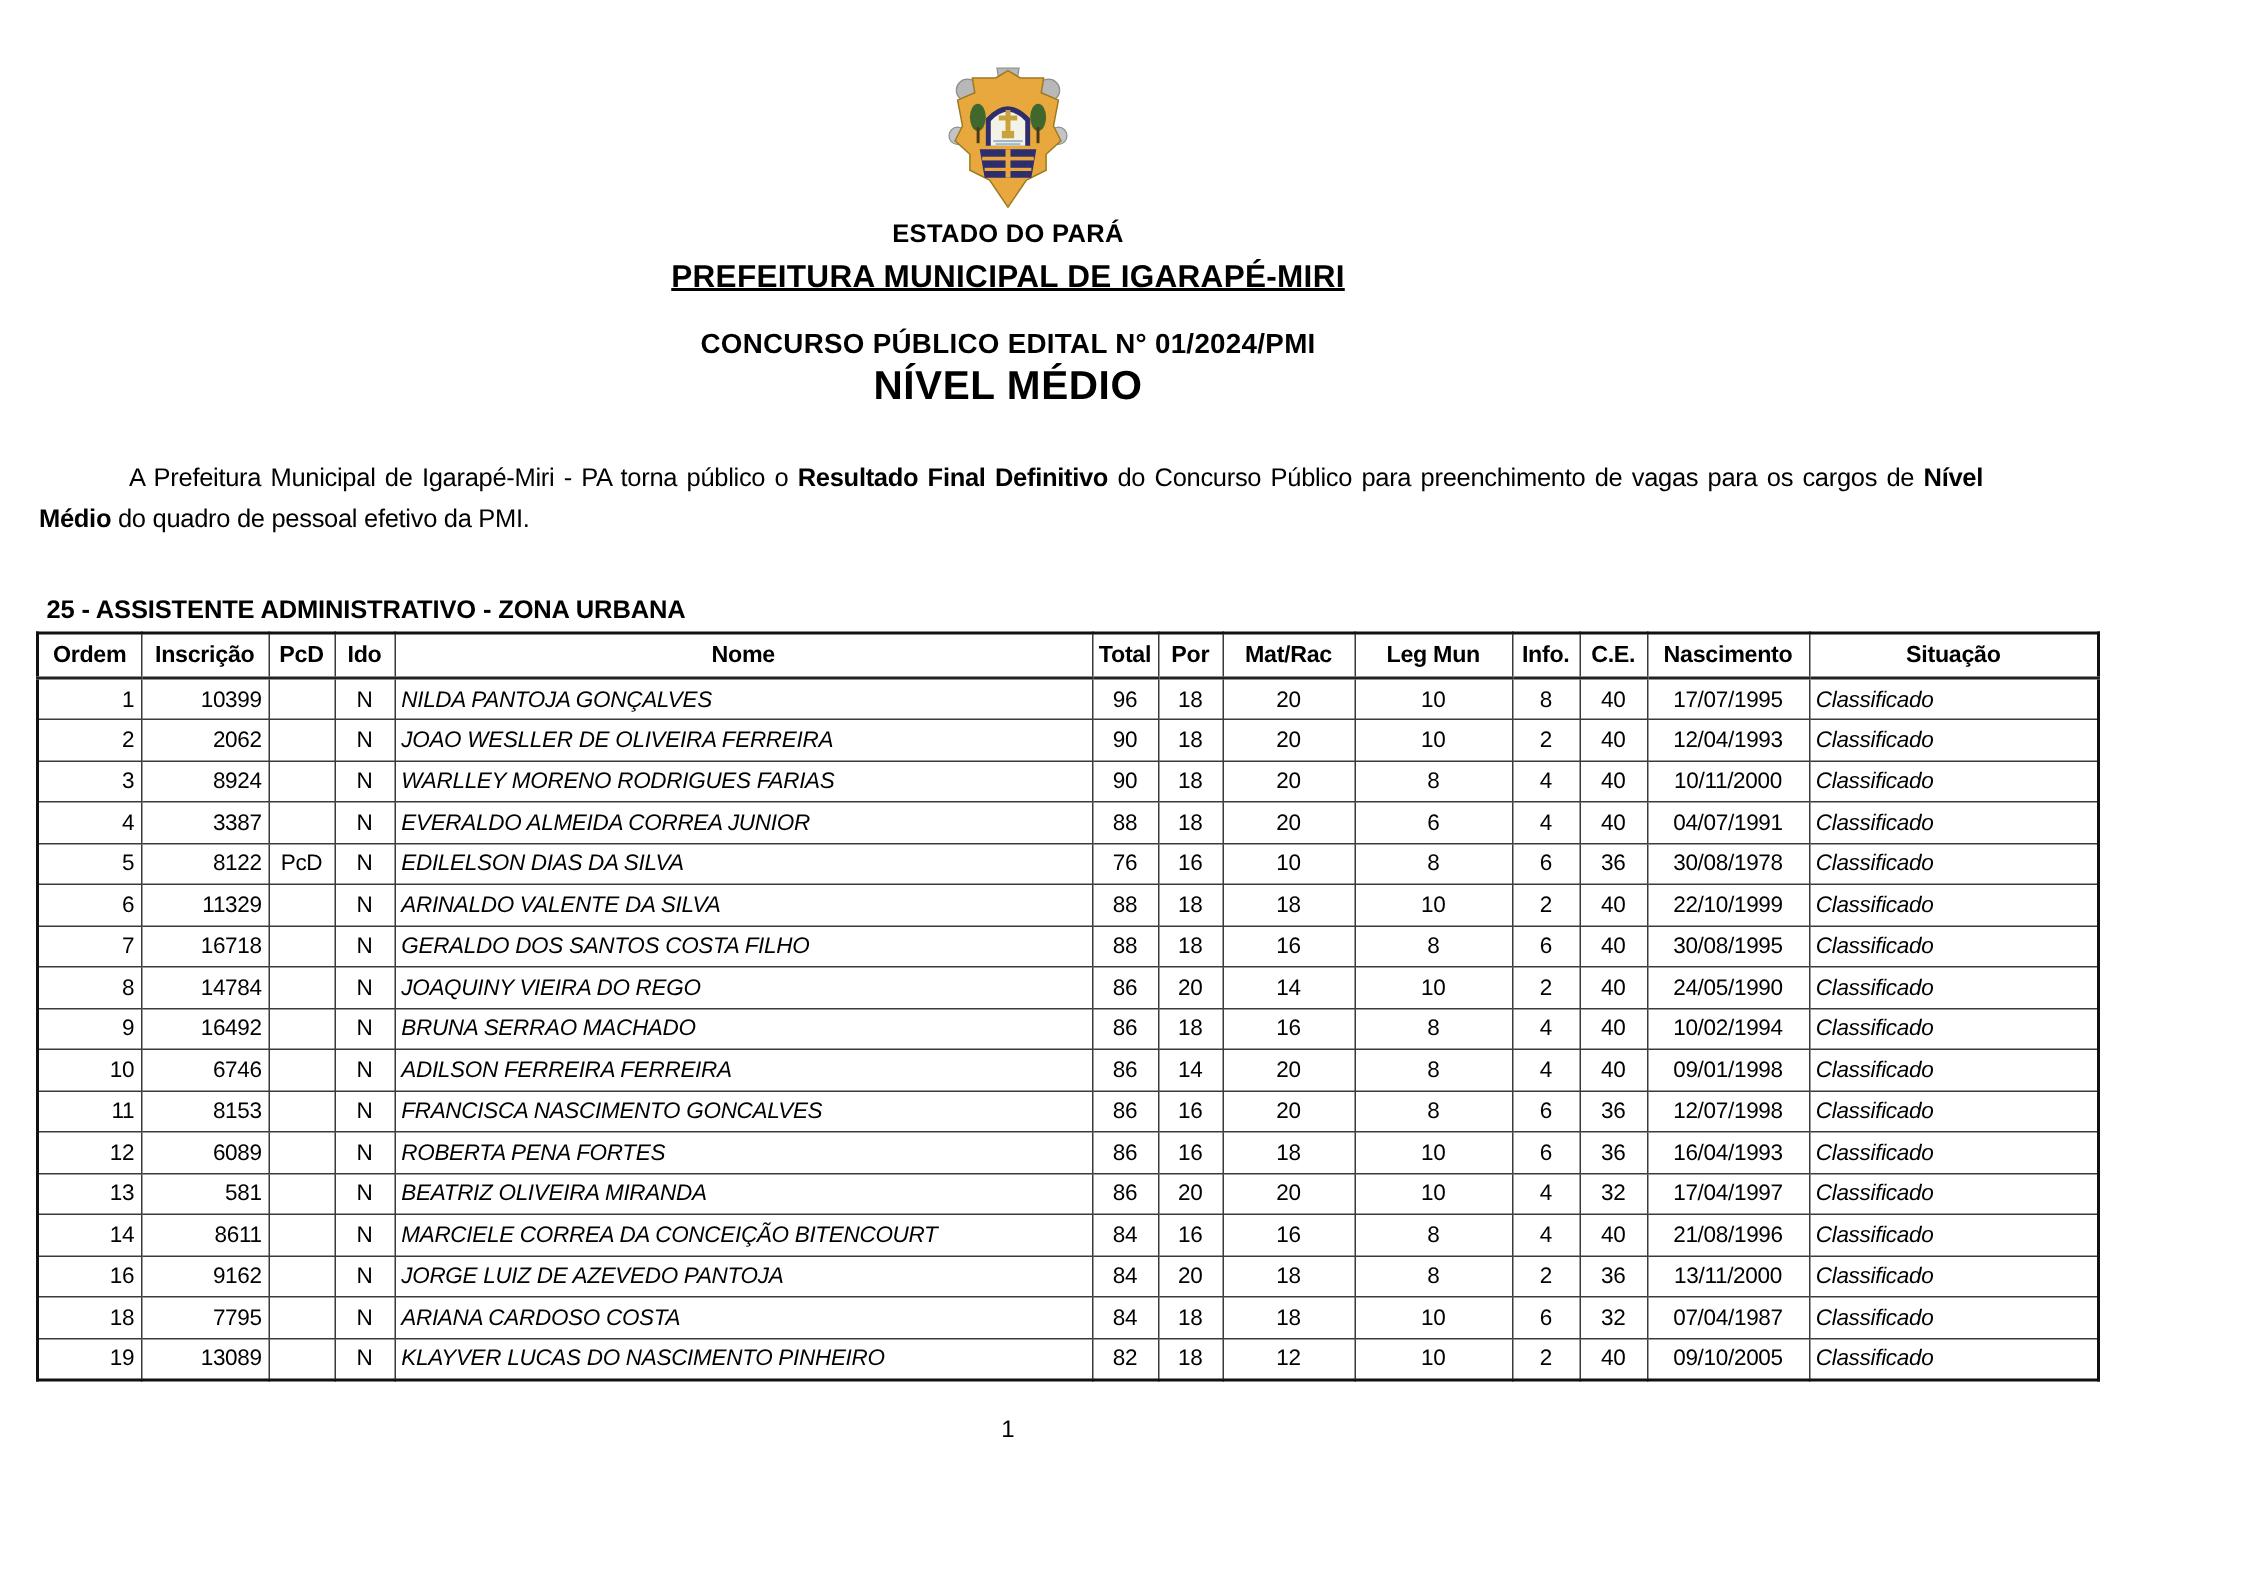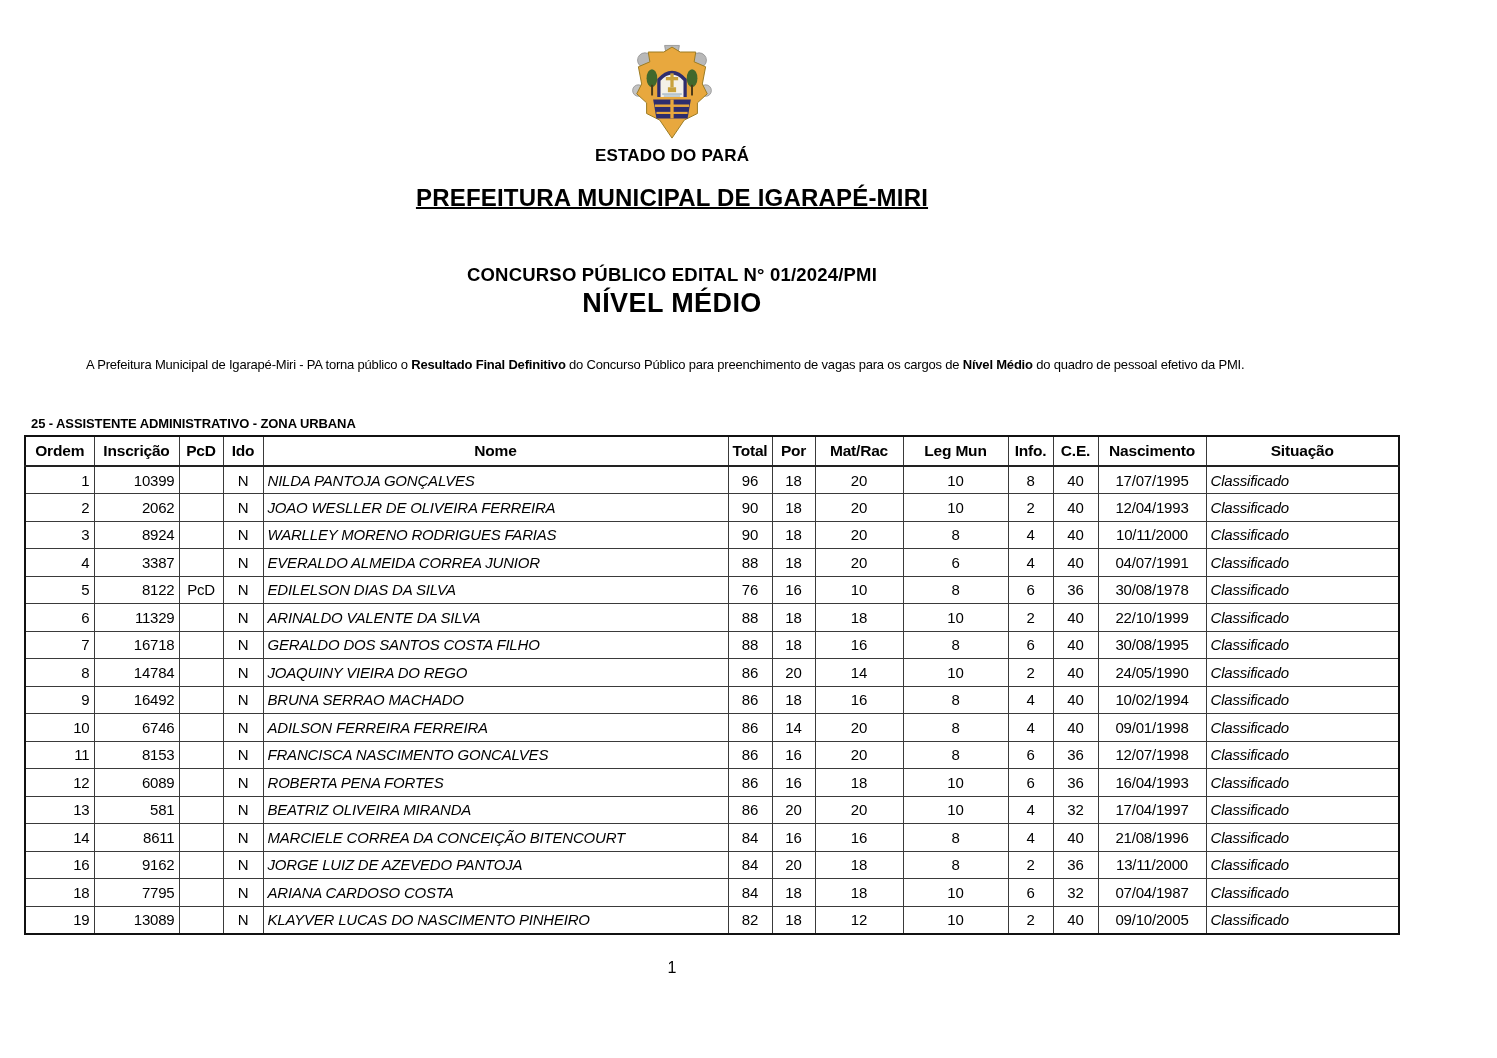--- a/index.html
+++ b/index.html
@@ -10,36 +10,36 @@
     color: #000;
     overflow: hidden;
     position: relative;
   }
   .page { width: 1497px; height: 1058px; padding-top: 44px; }
 
   
   .doc-header { width: 1296px; margin-left: 24px; text-align: center; }
   .crest { display: block; margin: 0 auto 4px auto; width: 82px; height: 98px; }
   .state-line   { font-size: 17px; font-weight: bold; letter-spacing: .2px; }
-  .muni-line    { font-size: 24px; font-weight: bold; text-decoration: underline; text-decoration-thickness: 2px; letter-spacing: .2px; margin-top: 18px; }
-  .edital-line  { font-size: 18.5px; font-weight: bold; margin-top: 52px; letter-spacing: .2px; }
+  .muni-line    { font-size: 21px; font-weight: bold; text-decoration: underline; text-decoration-thickness: 2px; letter-spacing: .2px; margin-top: 7px; }
+  .edital-line  { font-size: 18.5px; font-weight: bold; margin-top: 21px; letter-spacing: .2px; }
   .level-line   { font-size: 27px;  font-weight: bold; margin-top: 2px; letter-spacing: .4px; }
   .result-line  { font-size: 19px;  font-weight: bold; margin-top: 2px; letter-spacing: .2px; }
 
   .intro {
     width: 1296px; margin: 32px 4px 0 26px;
-    font-size: 13px; line-height: 27px;
+    font-size: 17px; line-height: 27px;
     text-align: justify; text-indent: 60px;
     letter-spacing: -0.2px;
   }
   .intro b { letter-spacing: -0.2px; }
 
   .section-title {
     margin: 38px 0 4px 31px;
-    font-size: 13px; font-weight: bold; letter-spacing: -0.1px;
+    font-size: 17px; font-weight: bold; letter-spacing: -0.1px;
   }
 
   table.results {
     margin-left: 24px;
     border-collapse: collapse;
     table-layout: fixed;
     width: 1374px;
     font-size: 15px;
     letter-spacing: -0.2px;
   }

